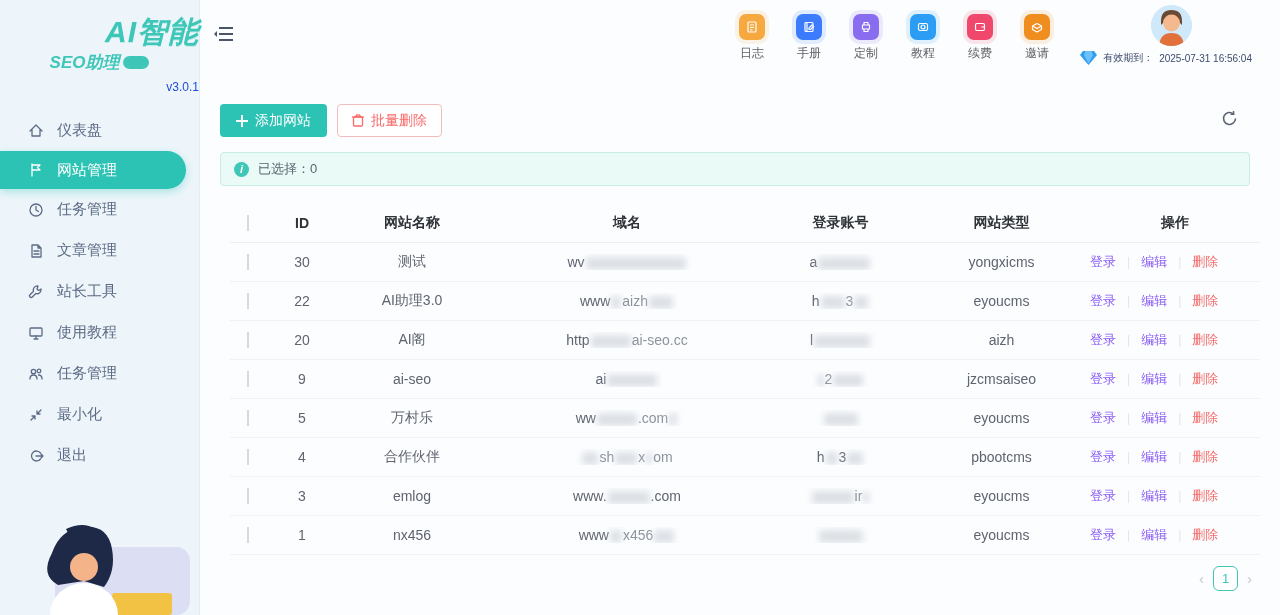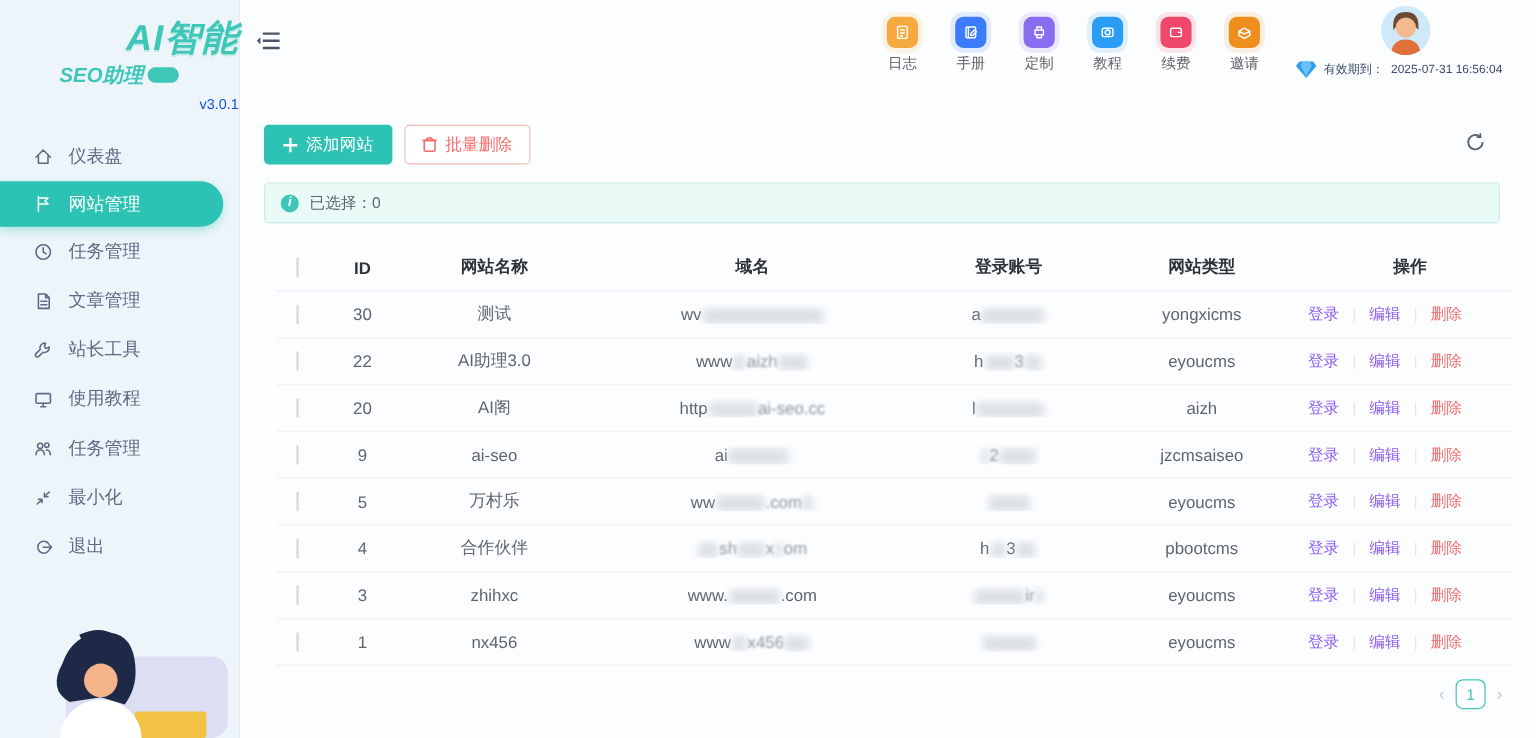--- a/index.html
+++ b/index.html
@@ -389,21 +389,21 @@
             <span class="action-link action-login">登录</span>
             <span class="action-sep">|</span>
             <span class="action-link action-edit">编辑</span>
             <span class="action-sep">|</span>
             <span class="action-link action-delete">删除</span>
           </div>
         </div>
         <div class="trow">
           <div class="tcell"><span class="checkbox"></span></div>
           <div class="tcell">3</div>
-          <div class="tcell">zhihxc</div>
+          <div class="tcell">emlog</div>
           <div class="tcell"><span>www.</span><span class="censor" style="width:42px"></span><span>.com</span></div>
           <div class="tcell"><span class="censor" style="width:42px"></span><span class="faint">ir</span><span class="censor" style="width:6px"></span></div>
           <div class="tcell">eyoucms</div>
           <div class="tcell actions">
             <span class="action-link action-login">登录</span>
             <span class="action-sep">|</span>
             <span class="action-link action-edit">编辑</span>
             <span class="action-sep">|</span>
             <span class="action-link action-delete">删除</span>
           </div>

